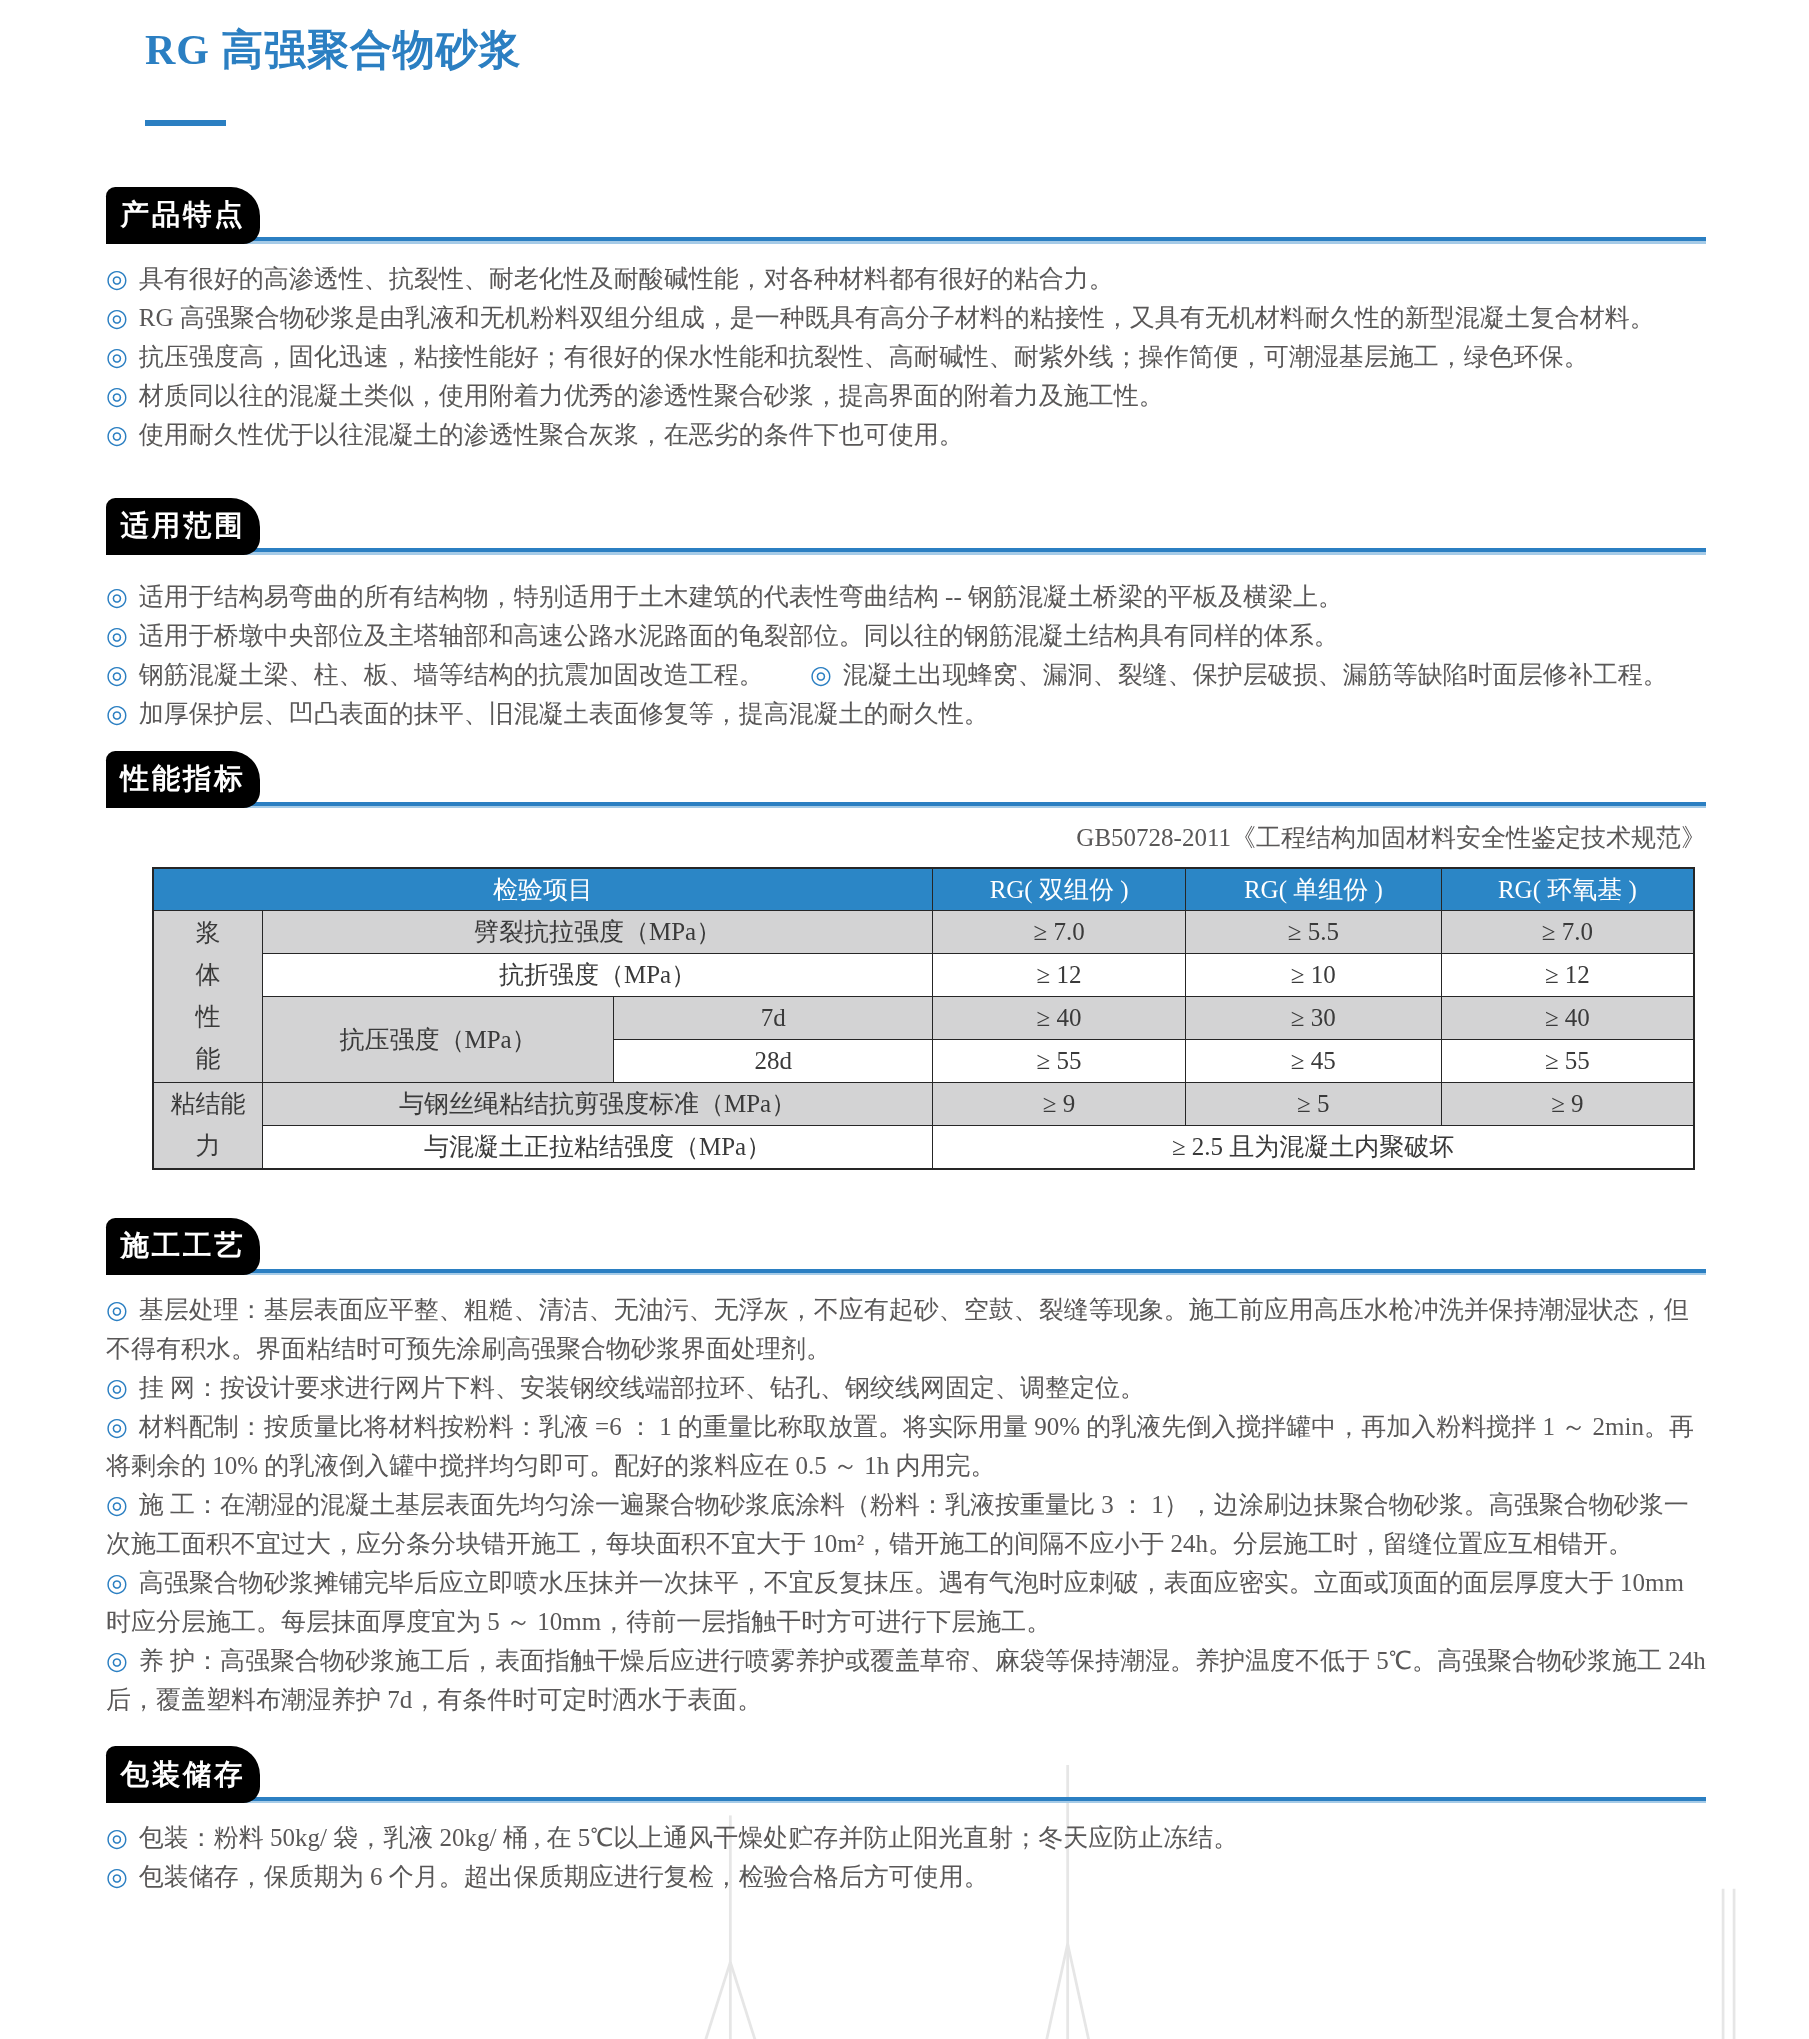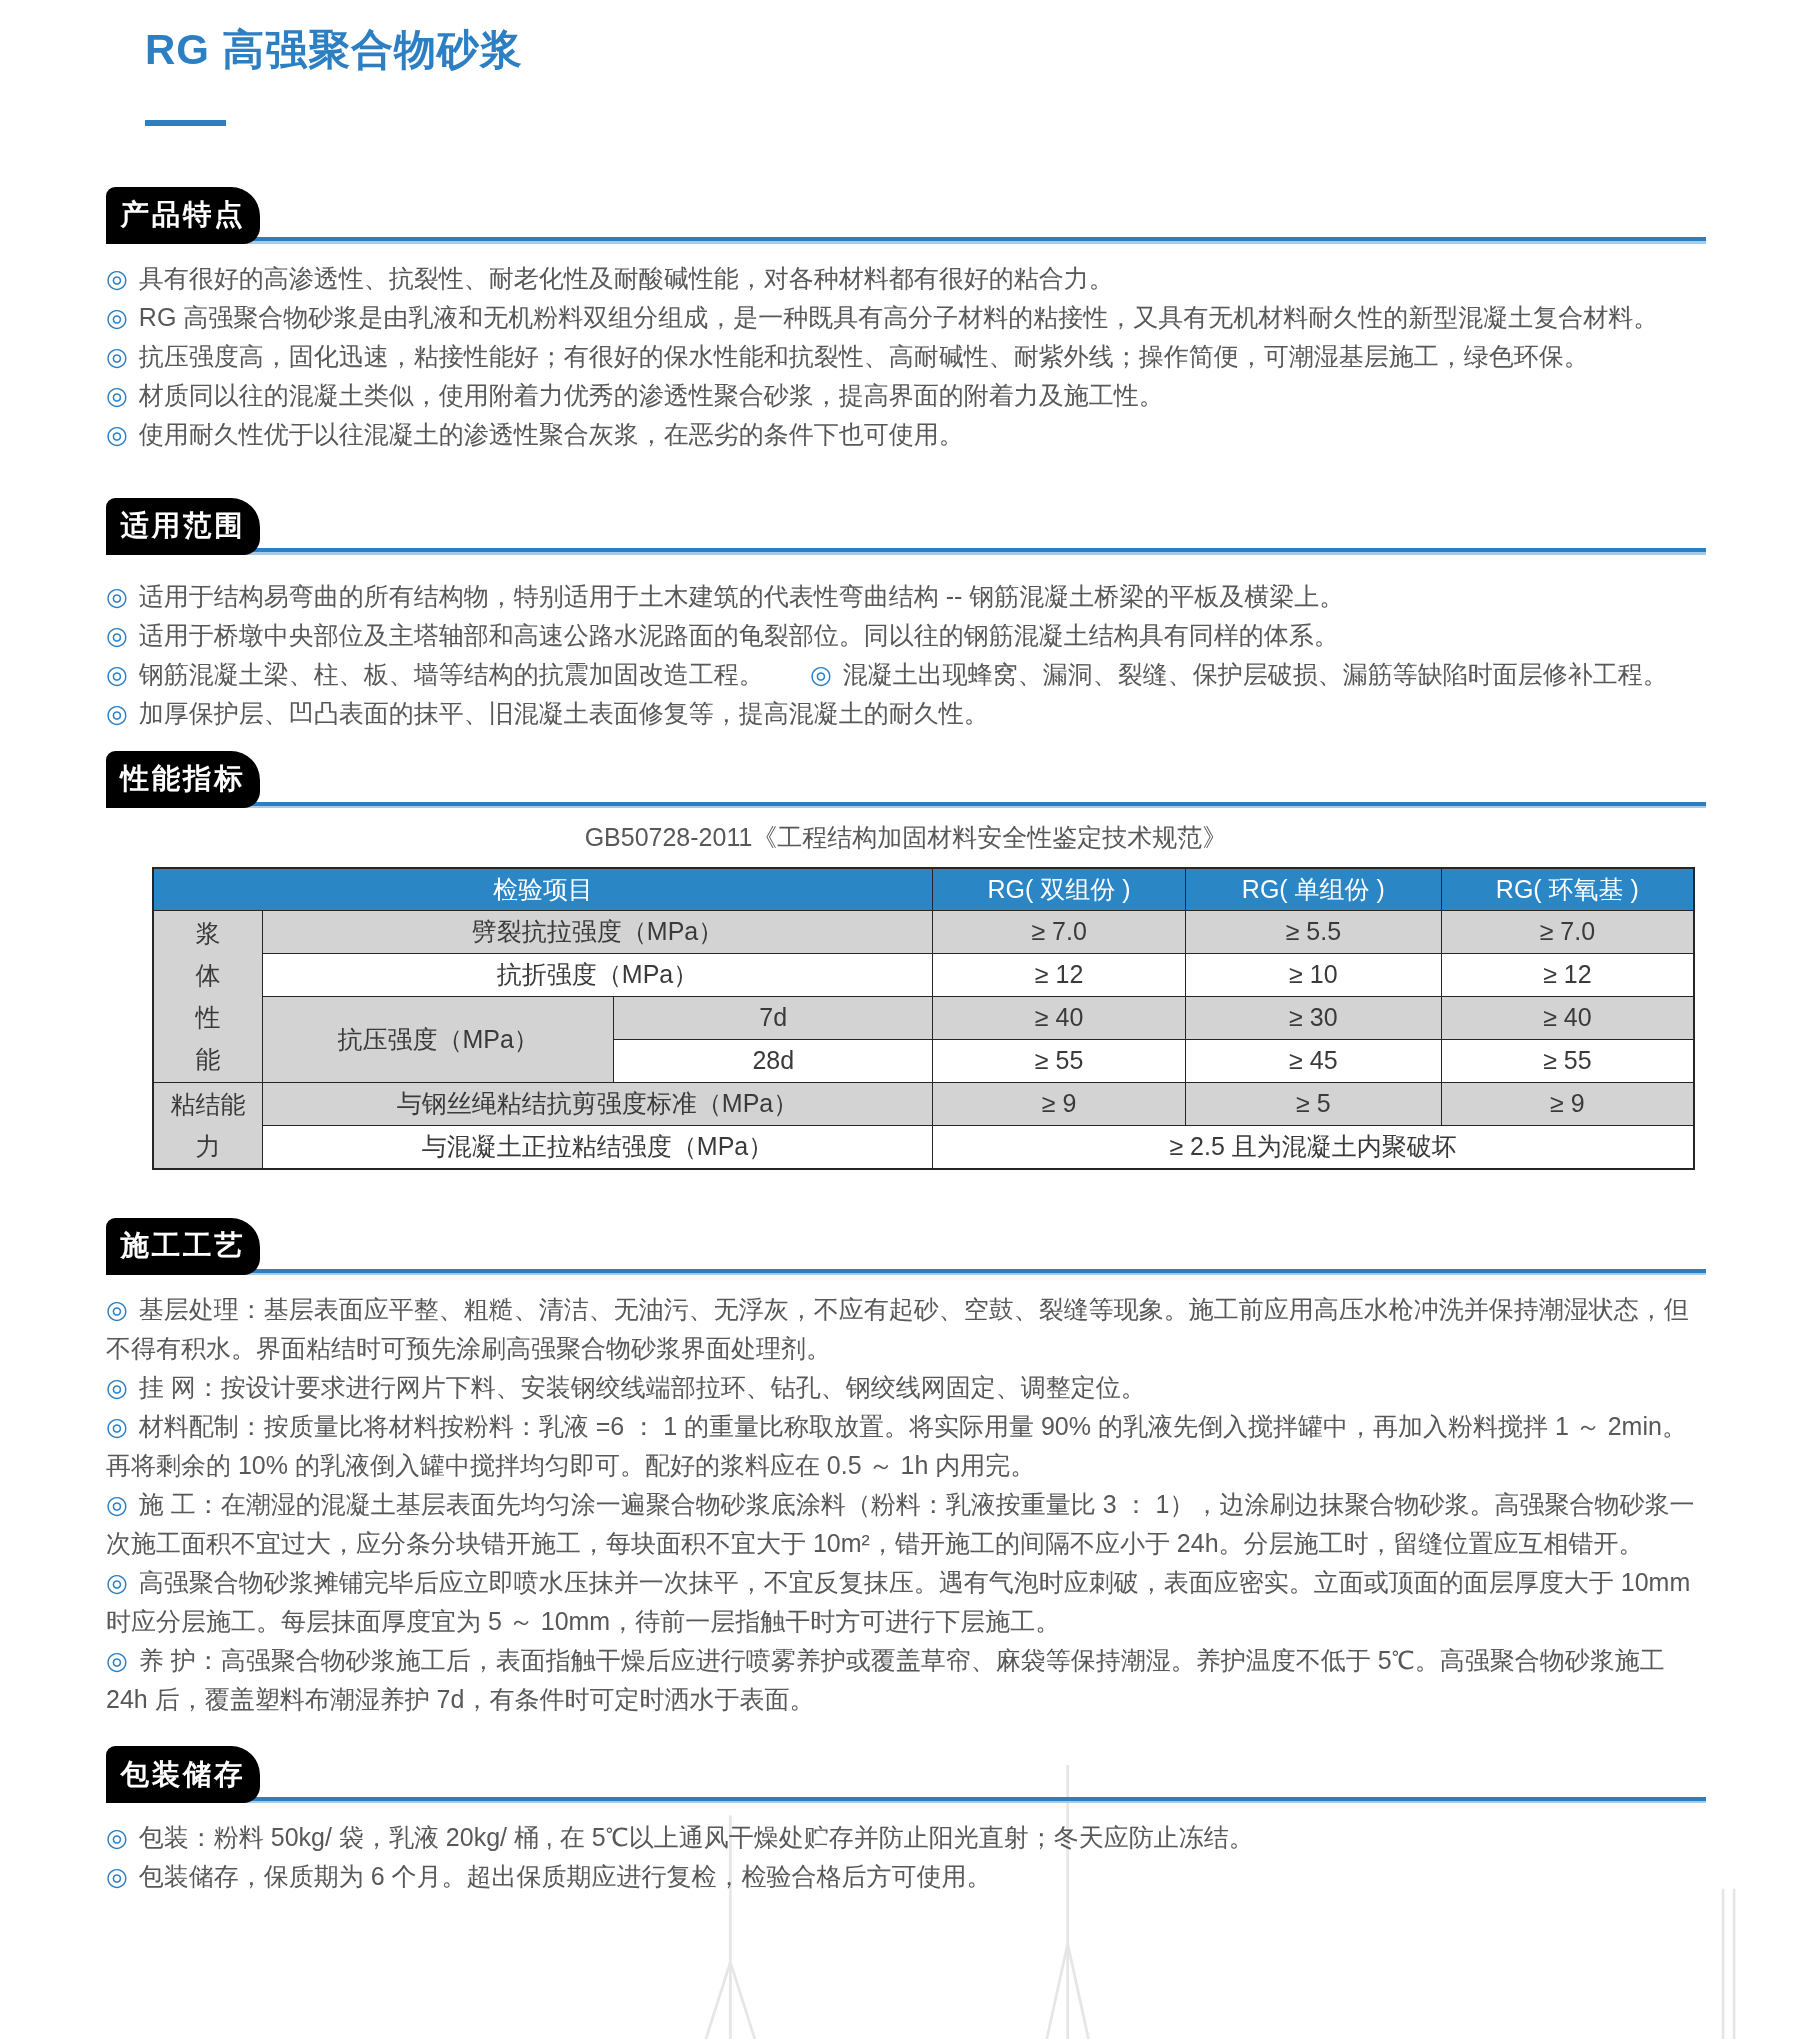--- a/index.html
+++ b/index.html
@@ -2,21 +2,21 @@
 <html style="font-size:14.7px"><head>
 <meta charset="utf-8">
 <style>
   html,body{margin:0;padding:0;background:#ffffff;}
   .page{
     position:relative;
     width:1809px;height:2040px;
     background:#ffffff;
     overflow:hidden;
     color:#595757;
-    font-family:Liberation Sans, sans-serif;
+    font-family:Liberation Serif, serif;
   }
   .content{padding:0 103px 0 106px;position:relative;z-index:2;}
 
   .doc-title{
     padding-top:22px;margin-left:39px;
     font-size:42px;font-weight:700;color:#2b7fc2;
     letter-spacing:0.9px;
   }
   .title-underline{
     margin:42px 0 0 39px;
@@ -44,21 +44,21 @@
 
   .blist{margin-top:15px;}
   .blist-sm{margin-top:22px;}
   .blist-xs{margin-top:14.7px;}
   .bitem{font-size:25px;line-height:39px;color:#595757;}
   .bullet{color:#2b7fc2;margin-right:11px;}
   .pair{display:flex;}
   .pair .p1{width:44%;}
 
   .tbl-caption{
-    margin-top:13px;text-align:center;
+    margin-top:13px;text-align:right;
     font-size:25px;color:#595757;line-height:33px;
   }
   table.ptable{
     margin:13px 27px 0 46px;
     width:calc(100% - 57px);
     border-collapse:collapse;table-layout:fixed;
     font-size:25px;color:#3a3a3a;
     border:2.8px solid #262626;
   }
   .ptable td{

